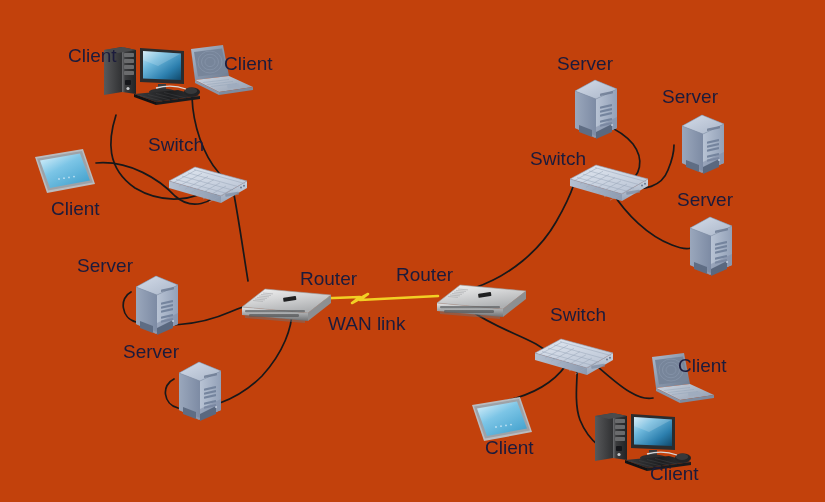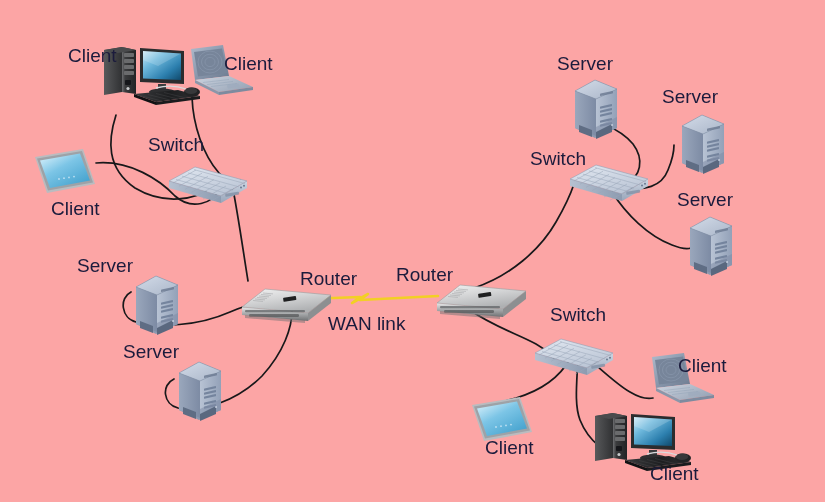--- a/index.html
+++ b/index.html
@@ -8,21 +8,21 @@
     padding: 0;
     background: #ffffff;
   }
   body {
     font-family: "Liberation Sans", sans-serif;
   }
   #diagram-root {
     position: relative;
     width: 825px;
     height: 502px;
-    background: #fca5a5;
+    background: #c2410c;
     overflow: hidden;
   }
   #diagram-svg {
     position: absolute;
     left: 0;
     top: 0;
     width: 825px;
     height: 502px;
   }
   .node-label {

